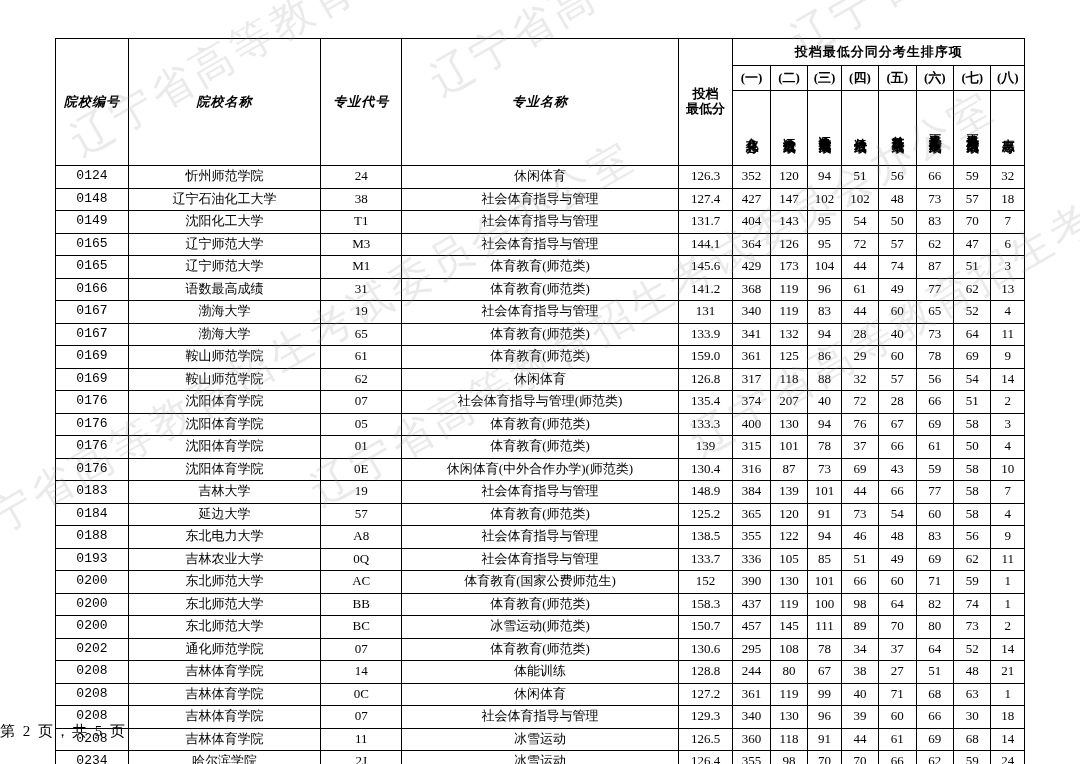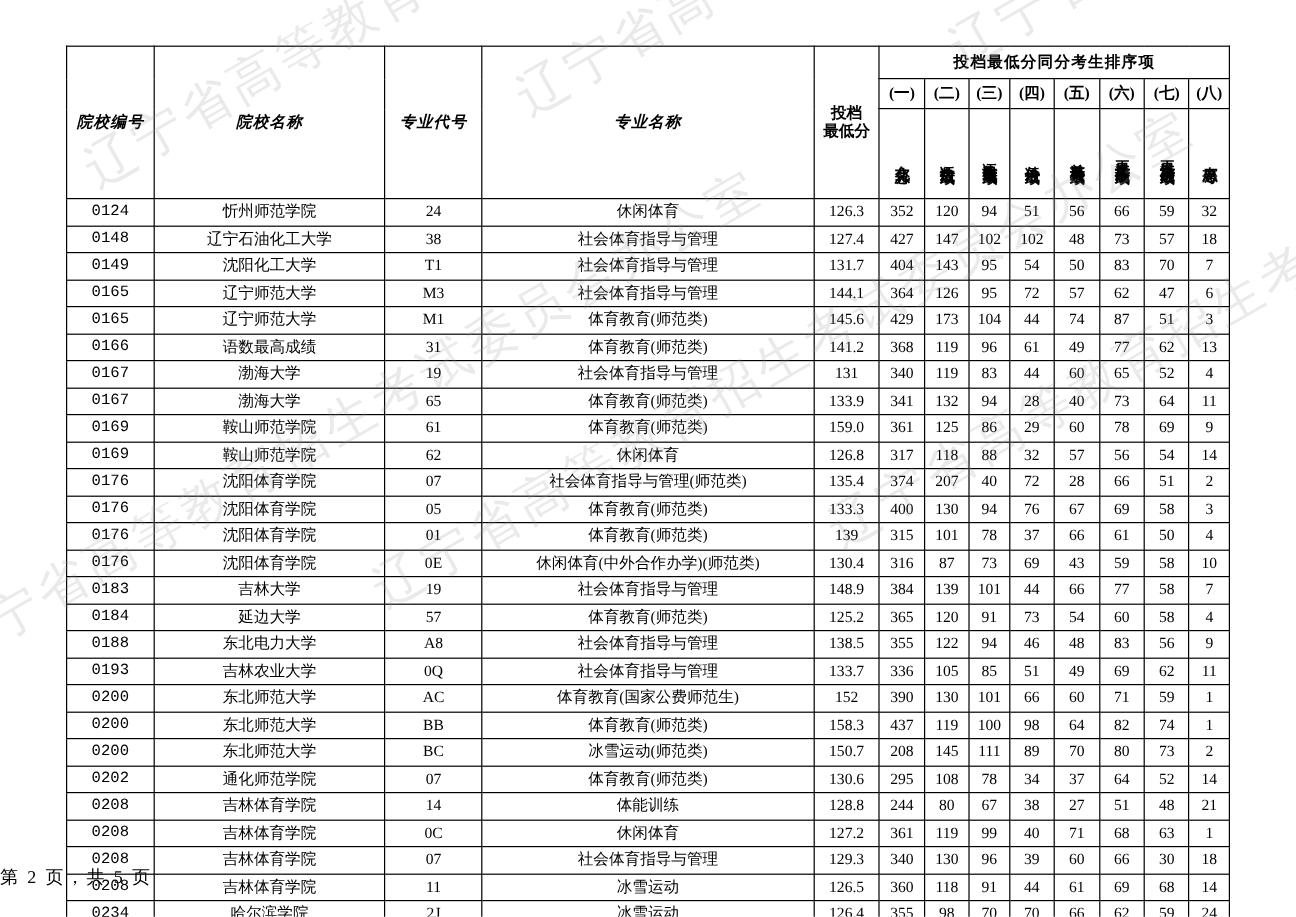--- a/index.html
+++ b/index.html
@@ -486,21 +486,21 @@
           <td class="c-num">82</td>
           <td class="c-num">74</td>
           <td class="c-num">1</td>
         </tr>
         <tr>
           <td class="c-code">0200</td>
           <td class="c-school">东北师范大学</td>
           <td class="c-mid">BC</td>
           <td class="c-major">冰雪运动(师范类)</td>
           <td class="c-num">150.7</td>
-          <td class="c-num">208</td>
+          <td class="c-num">457</td>
           <td class="c-num">145</td>
           <td class="c-num">111</td>
           <td class="c-num">89</td>
           <td class="c-num">70</td>
           <td class="c-num">80</td>
           <td class="c-num">73</td>
           <td class="c-num">2</td>
         </tr>
         <tr>
           <td class="c-code">0202</td>

